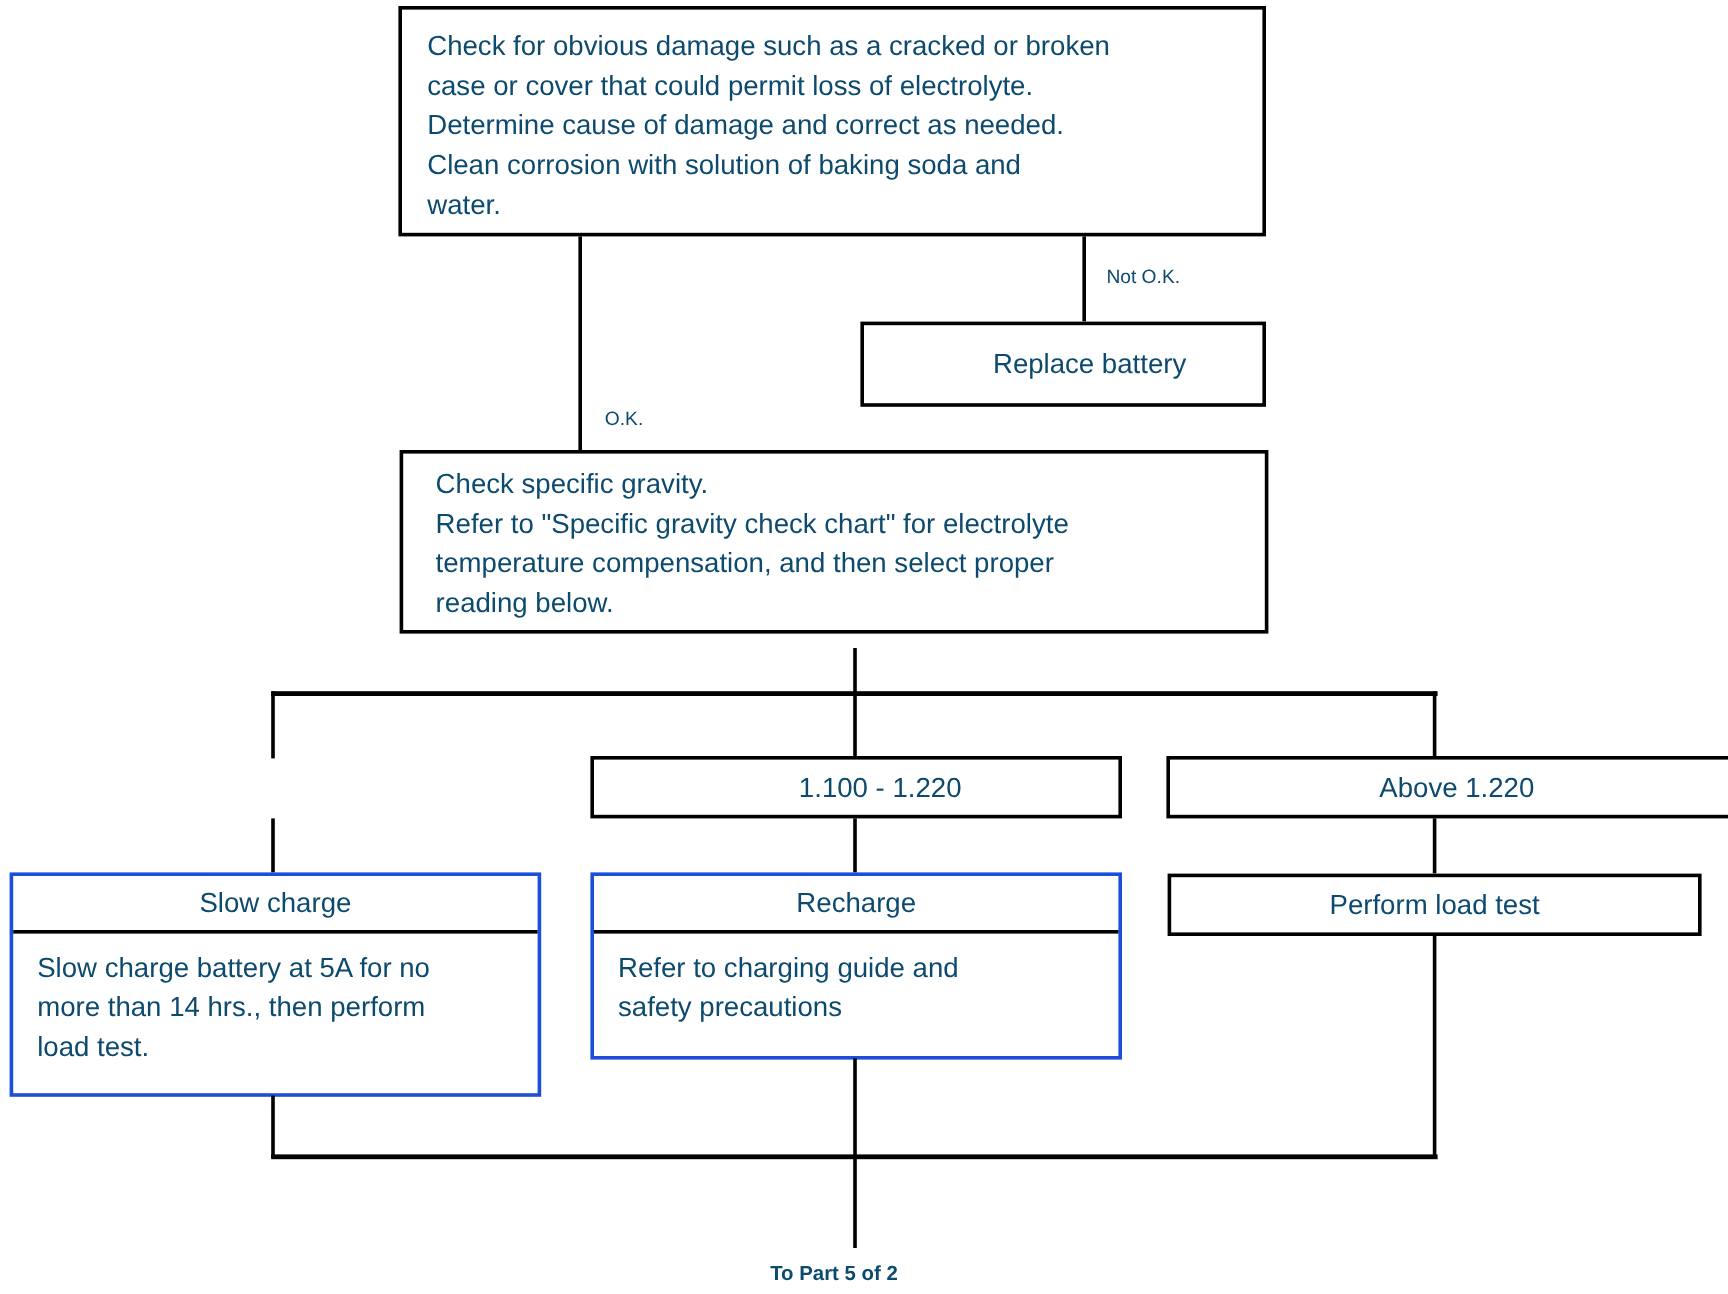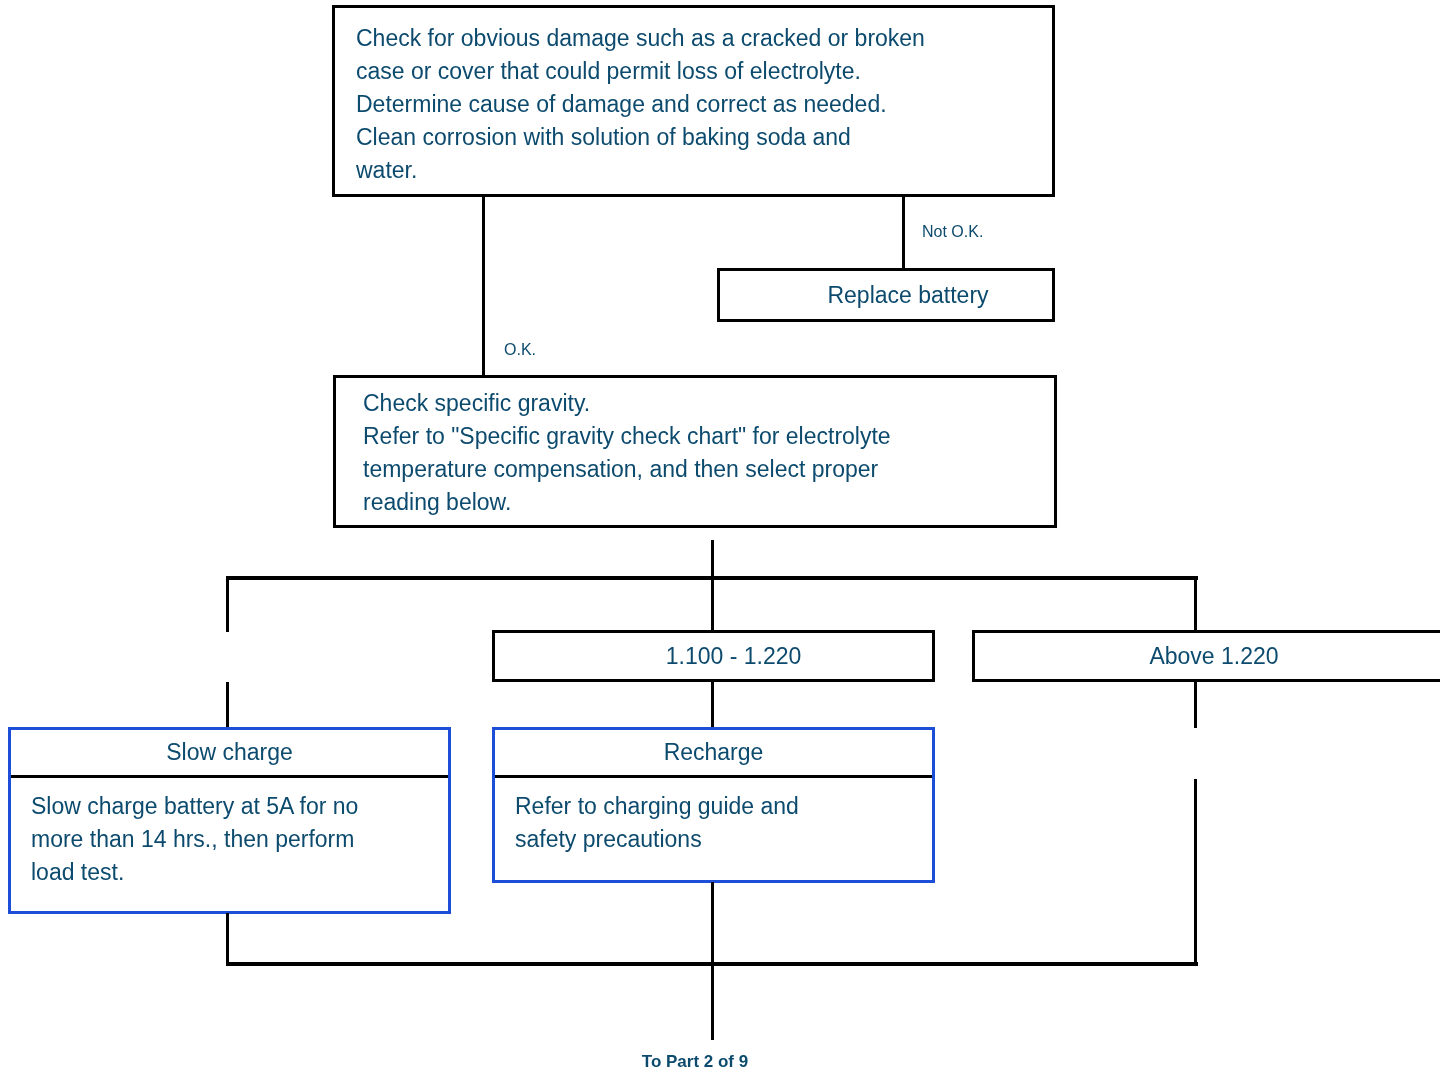--- a/index.html
+++ b/index.html
@@ -29,21 +29,21 @@
   .line { position: absolute; background: #000000; }
   .lbl { position: absolute; font-size: 16px; white-space: nowrap; }
   [data-bind] { white-space: pre-line; }
 
   
   #start { left: 332px; top: 5px; width: 723px; height: 192px; padding: 14px 16px 0 21px; }
 
   
   #line-notok { left: 902px; top: 197px; width: 3px; height: 71px; }
   #lbl-notok  { left: 922px; top: 223px; }
-  #replace    { left: 717px; top: 268px; width: 338px; height: 54px; padding-left: 44px; }
+  #replace    { left: 717px; top: 268px; width: 338px; height: 71px; padding-left: 44px; }
 
   
   #line-ok { left: 482px; top: 197px; width: 3px; height: 190px; }
   #lbl-ok  { left: 504px; top: 341px; }
   #gravity { left: 333px; top: 375px; width: 724px; height: 153px; padding: 9px 16px 0 27px; }
 
   
   #stem-mid   { left: 711px; top: 540px; width: 3px; height: 92px; }
   #branch-h   { left: 226px; top: 576px; width: 972px; height: 4px; }
   #drop-left  { left: 226px; top: 576px; width: 3px; height: 56px; }
@@ -120,21 +120,22 @@
 more than 14 hrs., then perform
 load test.</div>
   </div>
 
   <div class="action-box" id="act-recharge">
     <div class="action-title" data-bind="flowchart.branches.1.action_title">Recharge</div>
     <div class="action-body" data-bind="flowchart.branches.1.action_detail">Refer to charging guide and
 safety precautions</div>
   </div>
 
+  <div class="box center" id="act-load" data-bind="flowchart.branches.2.action_title">Perform load test</div>
 
   <div class="line" id="down-left"></div>
   <div class="line" id="down-mid"></div>
   <div class="line" id="down-right"></div>
   <div class="line" id="bottom-h"></div>
 
-  <div class="lbl" id="footer" data-bind="flowchart.footer">To Part 2 of 9</div>
+  <div class="lbl" id="footer" data-bind="flowchart.footer">To Part 5 of 2</div>
 
 </div>
 
 </body></html>

